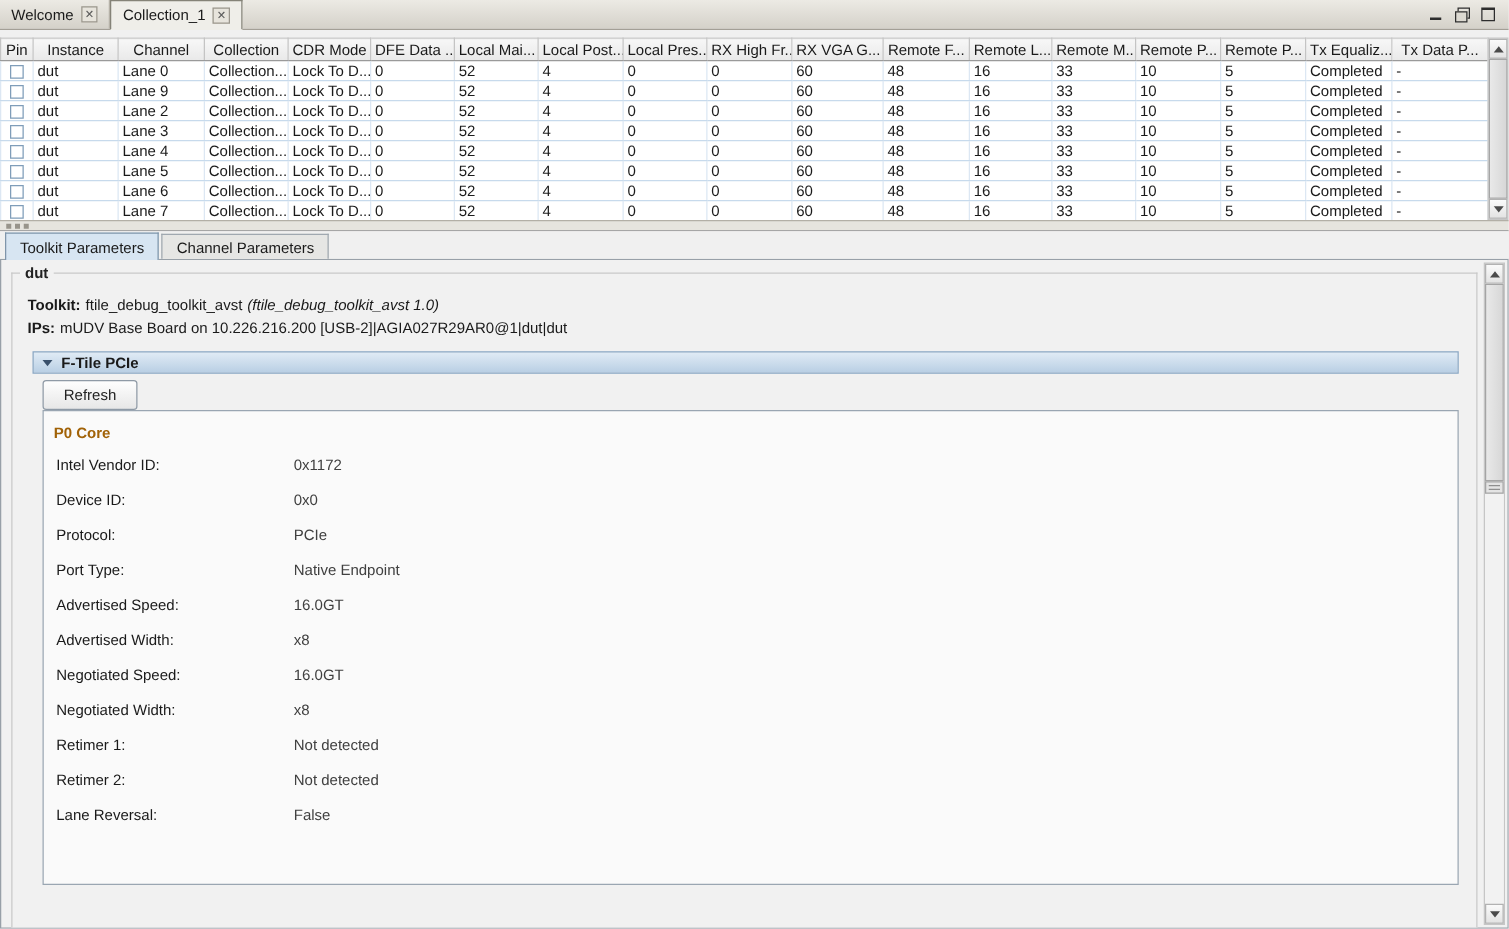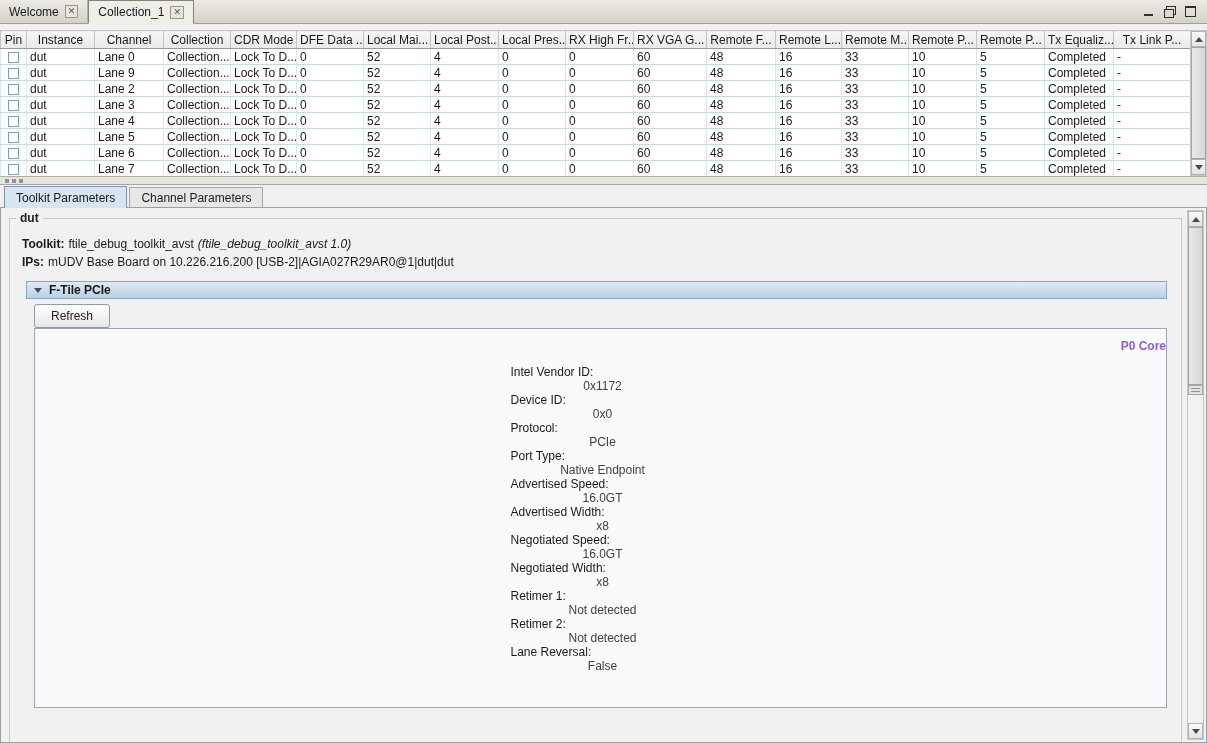--- a/index.html
+++ b/index.html
@@ -64,22 +64,22 @@
 
   .section{margin:12px 4px 0 6px;}
   .sec-header{height:18px;background:linear-gradient(#e0ebf5,#b9cfe4);border:1px solid #88a6c4;display:flex;align-items:center;gap:7px;padding:0 7px;font-weight:bold;cursor:default;}
   .tri-down{width:0;height:0;border-left:4px solid transparent;border-right:4px solid transparent;border-top:5px solid #39506b;}
   .sec-body{padding:5px 0 1px 8px;}
   .btn{width:76px;height:24px;background:linear-gradient(#fefefe,#e7e7e7);border:1px solid #8f9aa6;border-radius:3px;font-family:"Liberation Sans",sans-serif;font-size:12px;color:#222;cursor:default;}
   .itabs{display:flex;align-items:flex-end;margin:12px 0 0 0;height:22px;position:relative;z-index:2;}
   .itab{height:20px;padding:0 11px;display:flex;align-items:center;background:#e9e9e7;border:1px solid #9aa4ae;border-bottom:none;margin-right:2px;white-space:nowrap;cursor:default;}
   .itab.active{background:#cfe0ef;border-color:#7f95aa;height:22px;margin-bottom:-1px;z-index:3;}
   .tab-content{border:1px solid #9aa6b2;background:#fafafa;height:380px;position:relative;z-index:1;padding:8px 0 0 4px;overflow:hidden;}
-  .p0-heading{color:#8b5cf6;font-weight:bold;margin:2px 0 12px 4px;text-align:right;}
-  .field{display:flex;align-items:center;height:28px;flex-direction:column;}
+  .p0-heading{color:#a16207;font-weight:bold;margin:2px 0 12px 4px;}
+  .field{display:flex;height:28px;}
   .field .lbl{width:196px;padding-left:6px;color:#1a1a1a;white-space:nowrap;}
   .field .val{color:#404040;white-space:nowrap;}
 </style>
 </head>
 <body>
 
 <div class="window">
 
   <div class="tabbar">
     <div class="etab">
@@ -131,21 +131,21 @@
             <th>Local Post...</th>
             <th>Local Pres...</th>
             <th>RX High Fr...</th>
             <th>RX VGA G...</th>
             <th>Remote F...</th>
             <th>Remote L...</th>
             <th>Remote M...</th>
             <th>Remote P...</th>
             <th>Remote P...</th>
             <th>Tx Equaliz...</th>
-            <th>Tx Link P...</th>
+            <th>Tx Data P...</th>
           </tr>
         </thead>
       <tbody>
           <tr>
             <td><span class="checkbox"></span></td>
             <td>dut</td>
             <td>Lane 0</td>
             <td>Collection...</td>
             <td>Lock To D...</td>
             <td>0</td>

